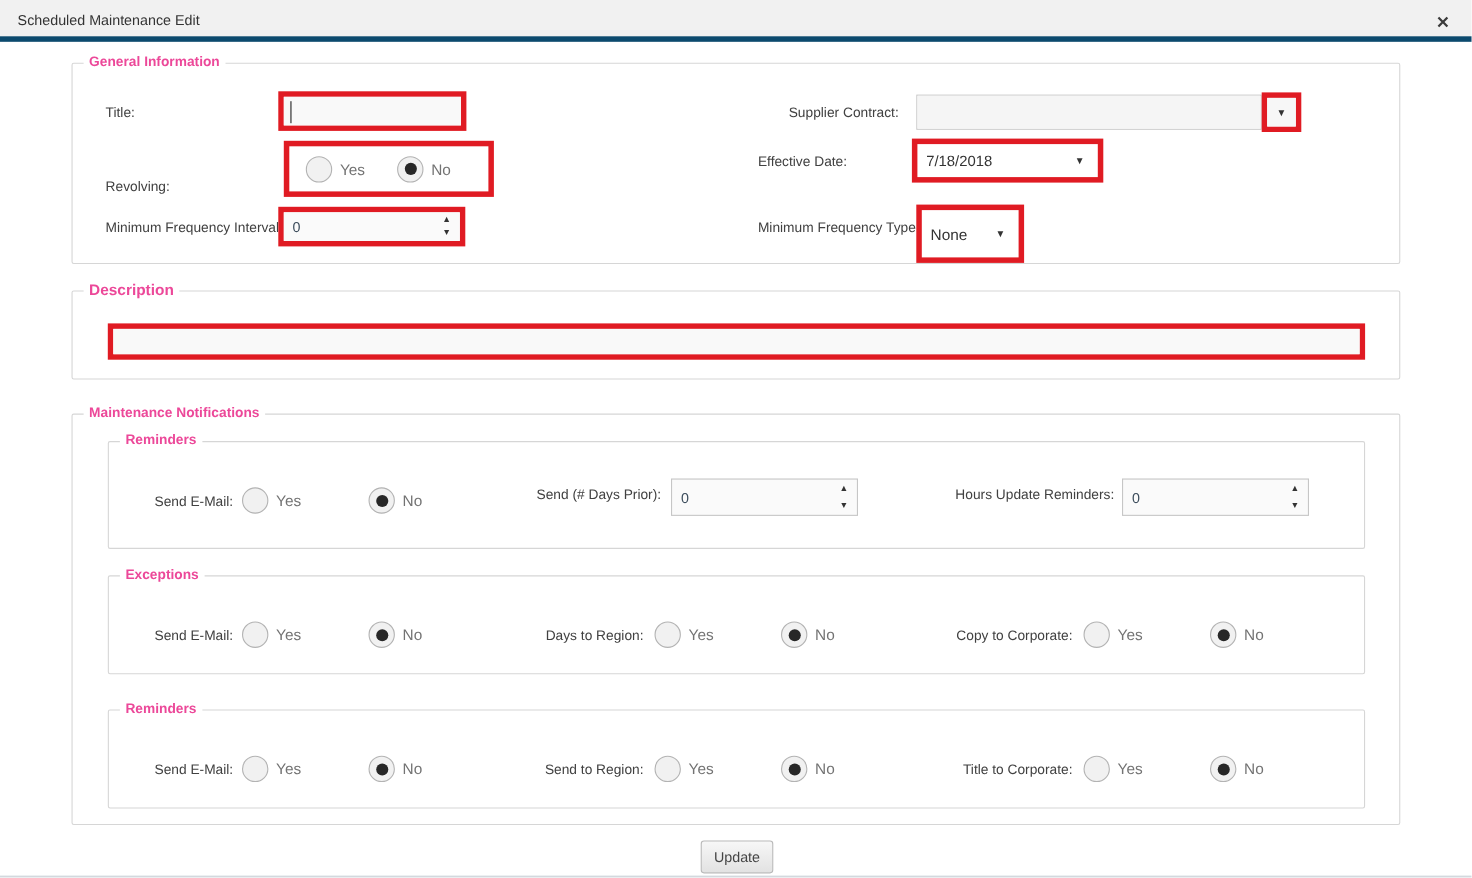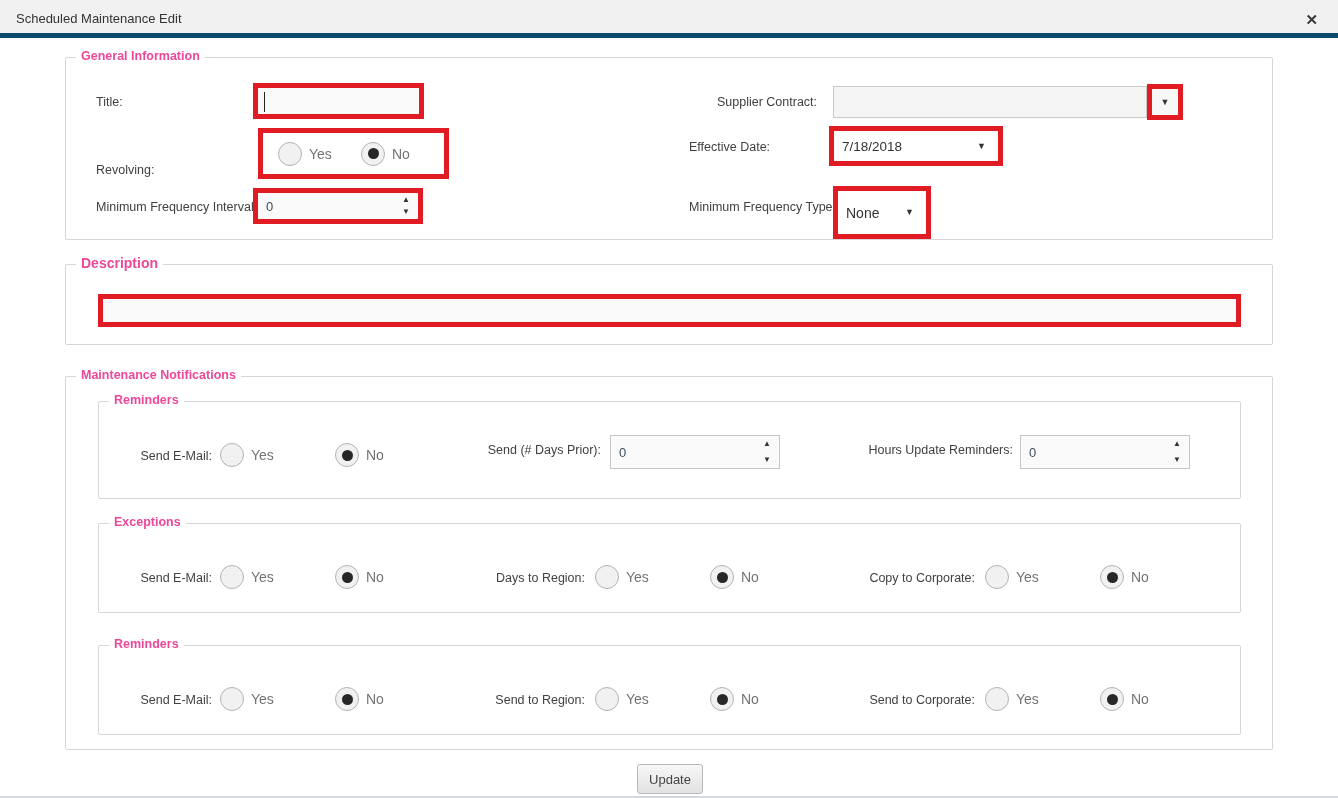--- a/index.html
+++ b/index.html
@@ -220,21 +220,21 @@
         <span class="radio">
           <span class="rb"></span>
           <span class="rlabel">Yes</span>
         </span>
         <span class="radio">
           <span class="rb checked"></span>
           <span class="rlabel">No</span>
         </span>
       </div>
 
-      <span class="lbl r" style="left:680px; top:47px; width:196px;">Send to Corporate:</span>
+      <span class="lbl r" style="left:680px; top:47px; width:196px;">Title to Corporate:</span>
       <div class="radio-group" style="left:886px; top:41px;">
         <span class="radio">
           <span class="rb"></span>
           <span class="rlabel">Yes</span>
         </span>
         <span class="radio">
           <span class="rb checked"></span>
           <span class="rlabel">No</span>
         </span>
       </div>

